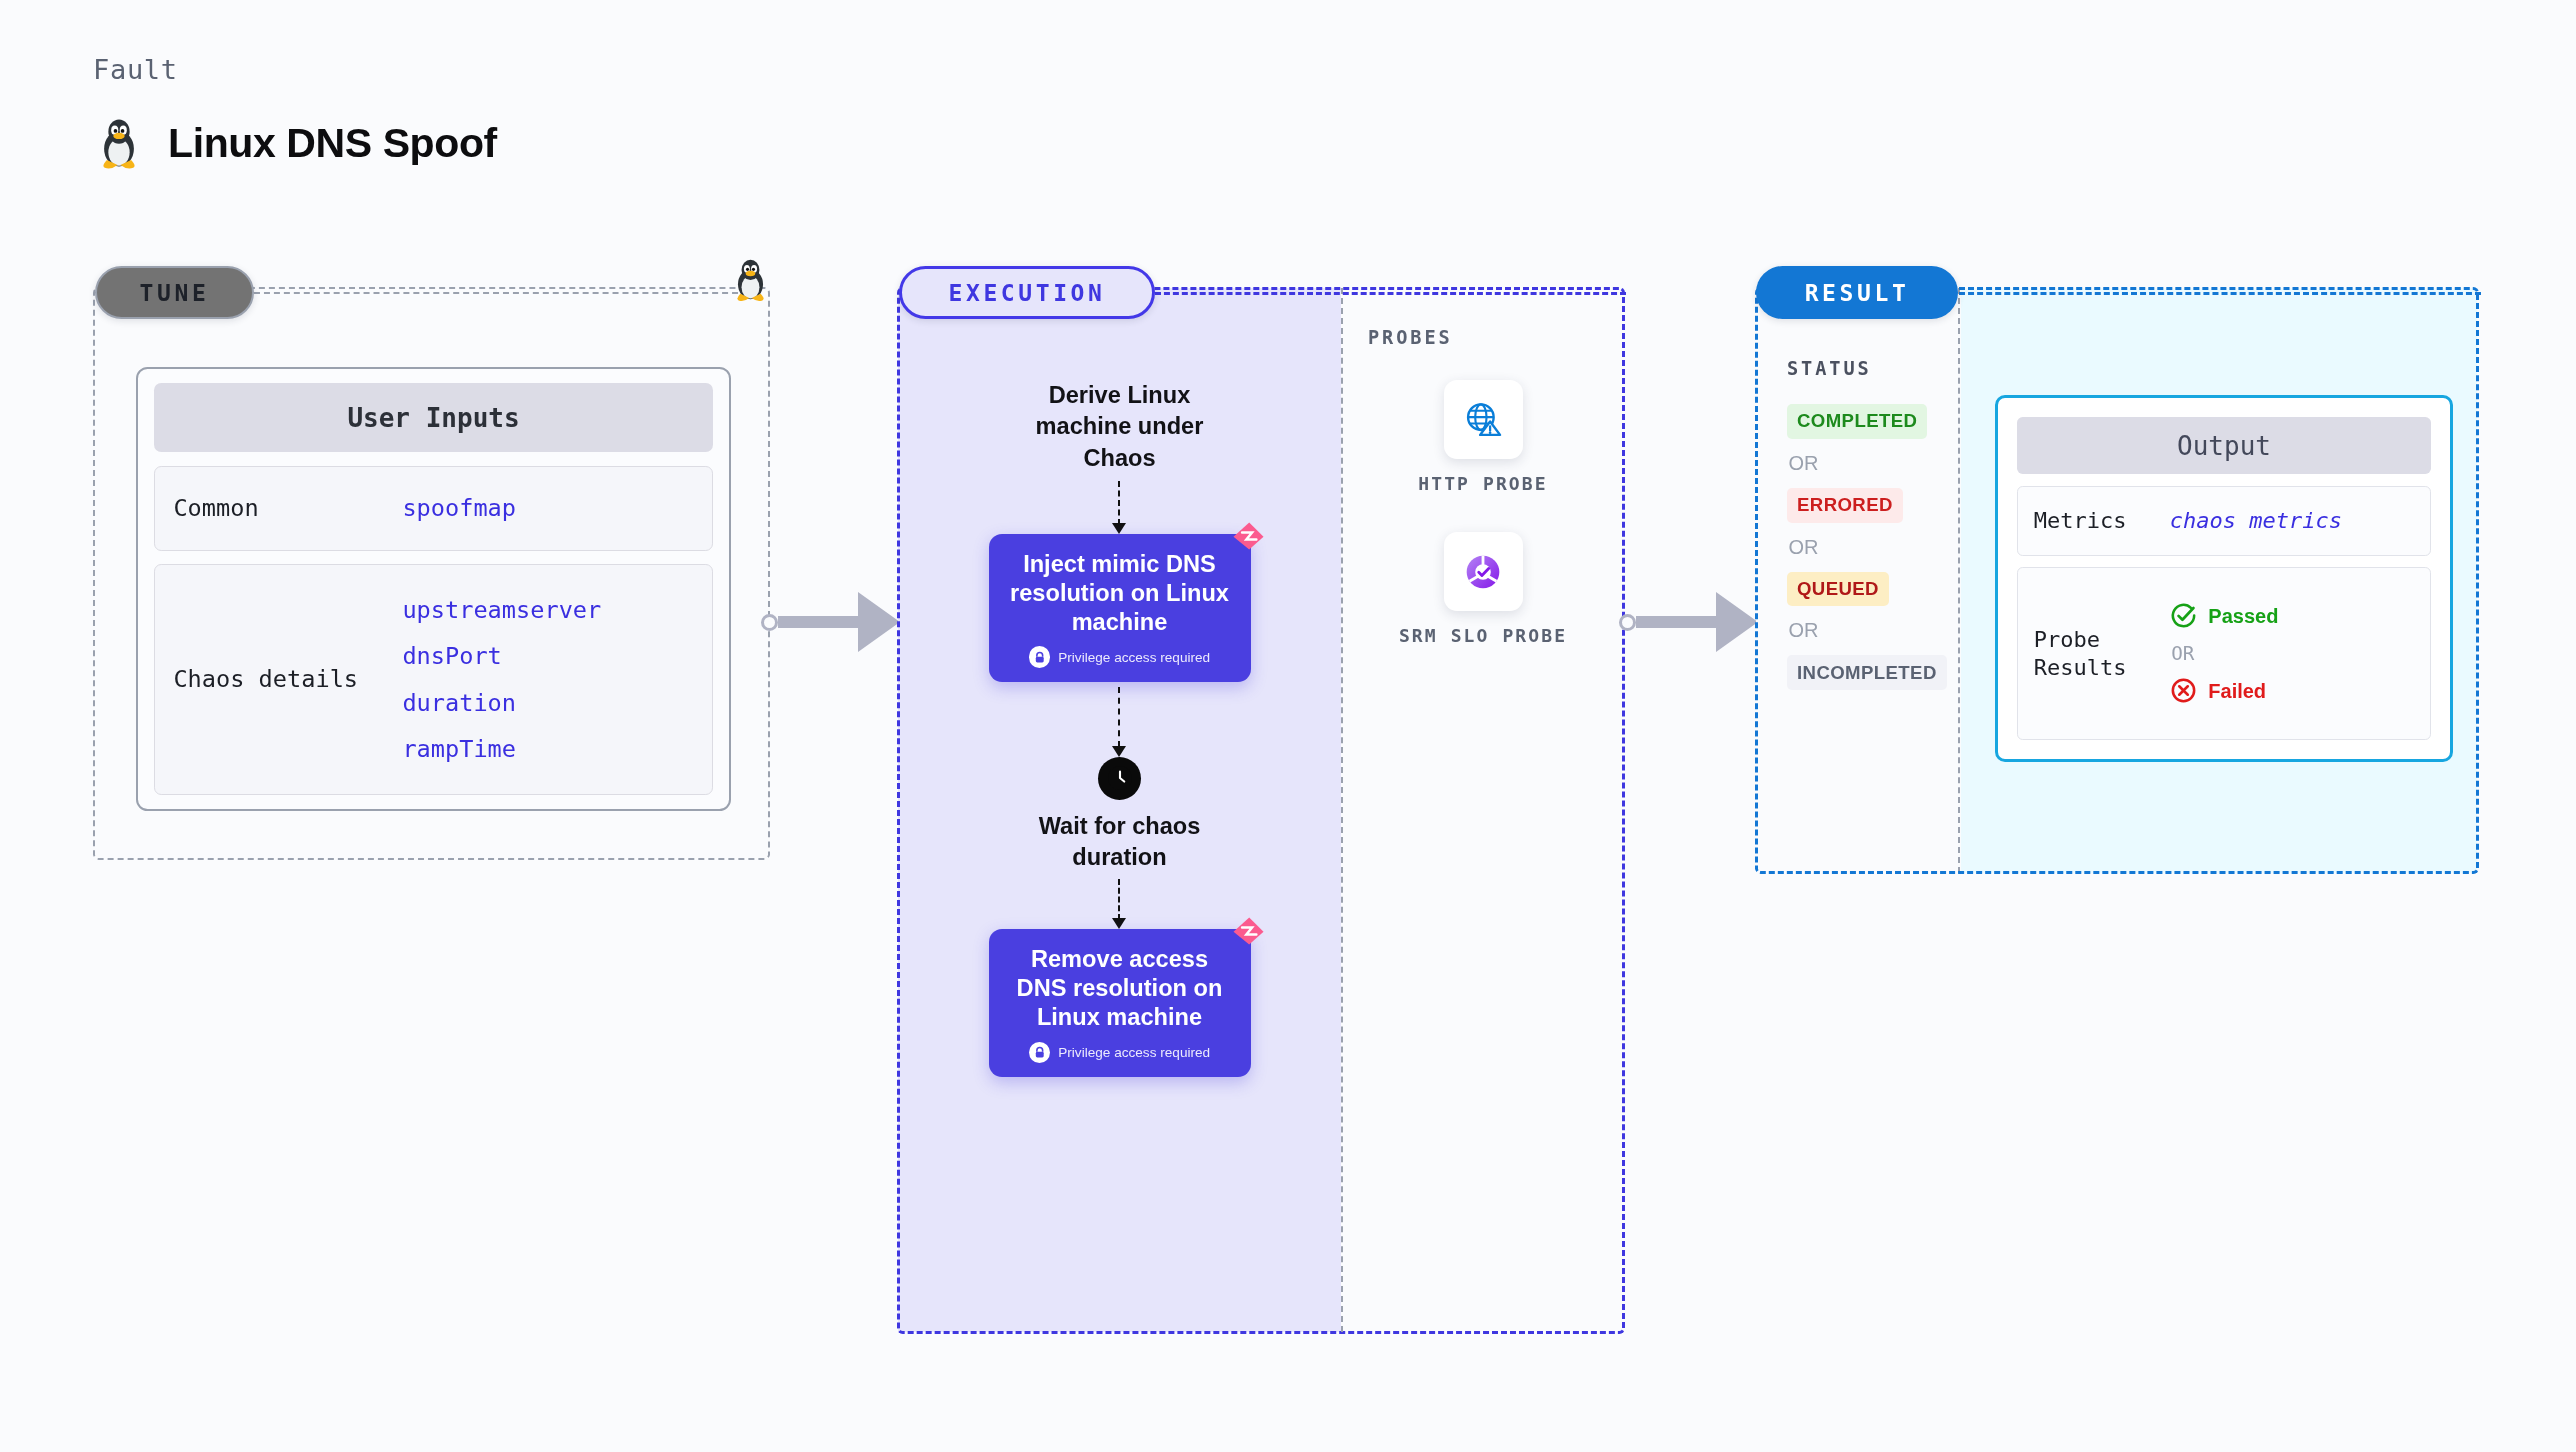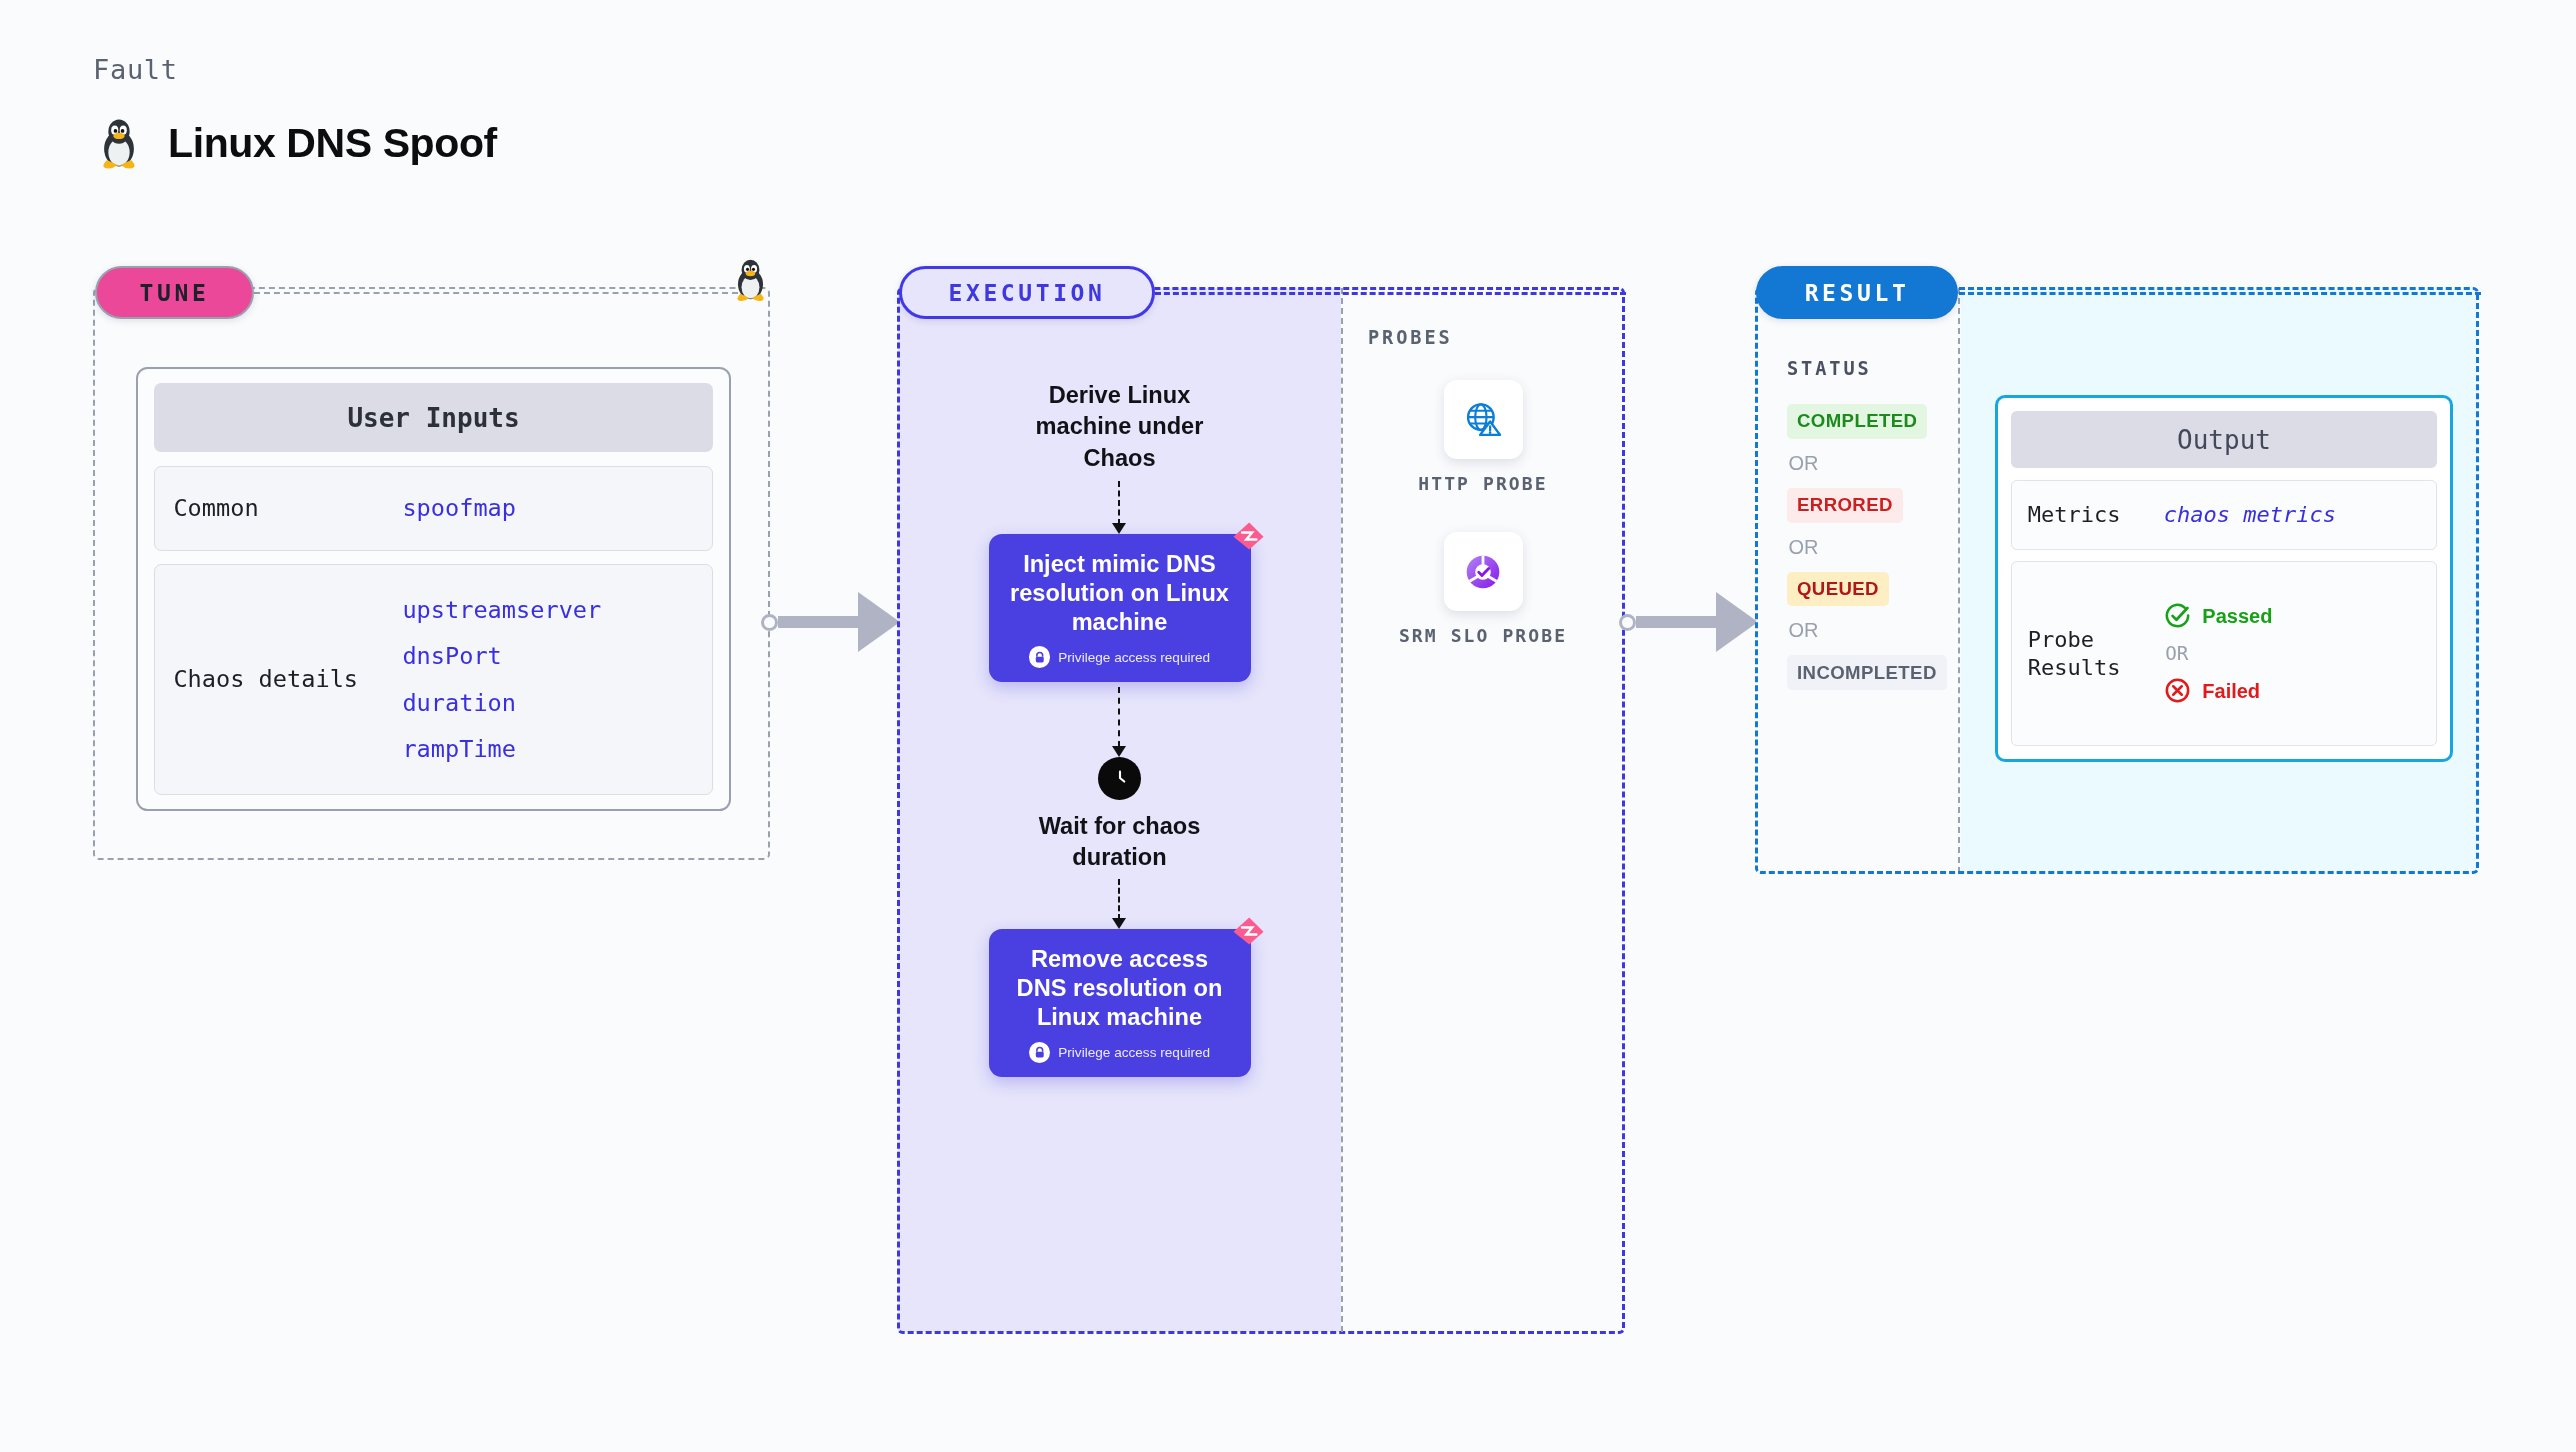--- a/index.html
+++ b/index.html
@@ -30,21 +30,21 @@
     position: absolute; left: 93px; top: 287px; width: 677px; height: 573px;
     border: 2.9px dashed #9aa1ae; border-radius: 5.7px; background: transparent;
   }
   .pill {
     position: absolute; display: flex; align-items: center; justify-content: center;
     border-radius: 716px; font-family: "DejaVu Sans Mono", monospace;
     font-weight: 700; letter-spacing: 3.6px; box-shadow: 0 2.1px 7.2px rgba(30,38,60,.13);
   }
   .pill-tune {
     left: 95px; top: 266px; width: 159px; height: 53px;
-    background: #ec4899; border: 2.9px solid #9aa1ae; color: #1d2129; font-size: 23px; text-align: right;
+    background: #737373; border: 2.9px solid #9aa1ae; color: #1d2129; font-size: 23px; text-align: right;
   }
   .tune-dash-h {
     position: absolute; left: 254px; top: 292px; width: 494px; height: 0;
     border-top: 2.9px dashed #9aa1ae;
   }
   .pengu-on-line { position: absolute; left: 732px; top: 258px; }
 
   .inputs-card {
     position: absolute; left: 136px; top: 367px; width: 595px; height: 444px;
     border: 2.1px solid #9aa1ae; border-radius: 11.5px; background: #fbfcfe;
@@ -199,21 +199,21 @@
   }
   .chip {
     display: inline-block; border-radius: 5px; padding: 6.4px 10px;
     font-size: 18.6px; font-weight: 700; letter-spacing: 0.4px;
   }
   .or-txt { font-size: 20px; color: #9aa1ae; margin: 13px 0 13px 1.4px; }
 
   .output-card {
     position: absolute; left: 1995px; top: 395px; width: 458px; height: 367px;
     background: #fff; border: 3.6px solid #17a6e0; border-radius: 10px;
-    padding: 13px; display: flex; flex-direction: column; gap: 11.5px;
+    padding: 19px; display: flex; flex-direction: column; gap: 11.5px;
   }
   .output-head {
     background: #dcdce6; border-radius: 5.7px; height: 57px;
     display: flex; align-items: center; justify-content: center;
     font-family: "DejaVu Sans Mono", monospace; font-size: 26px; color: #43485a;
   }
   .out-row {
     border: 1.4px solid #e1e3ea; border-radius: 5.7px; background: #fbfcfe;
     display: flex; align-items: center; padding: 0 15.8px;
   }

